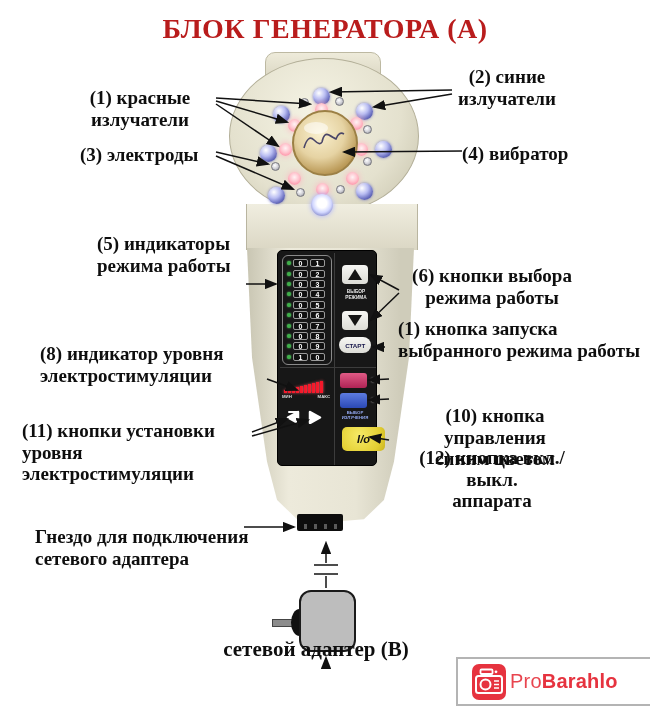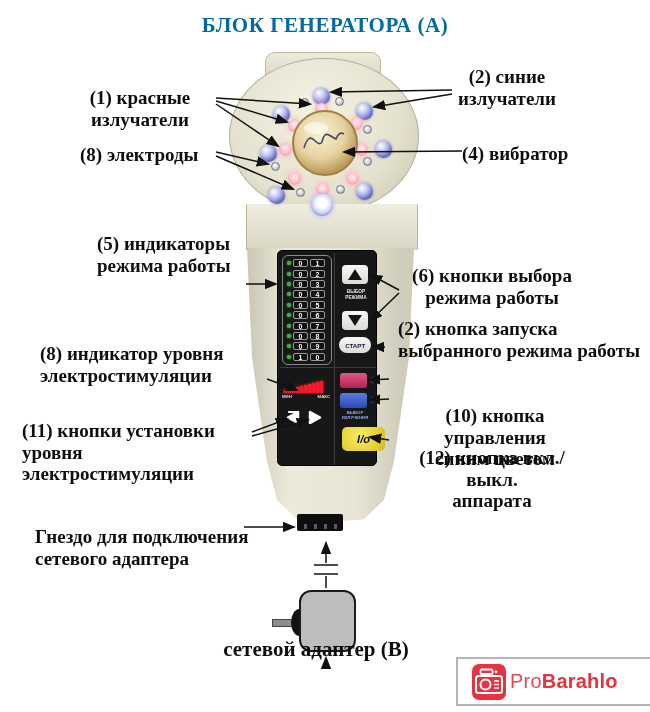--- a/index.html
+++ b/index.html
@@ -3,21 +3,21 @@
 <meta charset="utf-8">
 <style>
   html,body{margin:0;padding:0;background:#fff;}
   #stage{position:relative;width:650px;height:712px;background:#fff;overflow:hidden;
          font-family:"Liberation Serif",serif;}
   
   .lbl{position:absolute;font-weight:bold;font-size:19px;line-height:1.14;color:#0e0e0e;
        white-space:pre-line;}
   .lbl.c{text-align:center}.lbl.r{text-align:left}
   #title{position:absolute;left:0;right:0;top:13px;text-align:center;font-weight:bold;
-         font-size:21px;letter-spacing:.5px;color:#0369a1;}
+         font-size:28px;letter-spacing:.5px;color:#b91c1c;}
   #adapter-label{font-size:21px;}
   
   .part{position:absolute;}
   #head-tab{left:265px;top:52px;width:114px;height:22px;border-radius:10px 10px 0 0;
             background:linear-gradient(#eeebda,#ddd9c6);border:1px solid #bdb9a2;}
   #head{left:229px;top:58px;width:188px;height:154px;border-radius:50%;
         background:radial-gradient(circle at 45% 35%,#f5f3e4,#e4e1ce 60%,#c6c2ab 96%);
         border:1px solid #b3af98;}
   #shoulder{left:246px;top:204px;width:170px;height:46px;
             background:linear-gradient(#f0eee0,#dbd7c4);border-left:1px solid #b9b5a0;border-right:1px solid #b9b5a0;}
@@ -264,27 +264,27 @@
       <i style="left:37px"></i>
   </div>
   <div class="part" id="adapter-prong"></div>
   <div class="part" id="adapter-plug"></div>
   <div class="part" id="adapter-box"></div>
 
   <div class="lbl c" style="left:84px;top:87px;width:112px">(1) красные
 излучатели</div>
   <div class="lbl c" style="left:440px;top:66px;width:134px">(2) синие
 излучатели</div>
-  <div class="lbl" style="left:80px;top:144px">(8) электроды</div>
+  <div class="lbl" style="left:80px;top:144px">(3) электроды</div>
   <div class="lbl" style="left:462px;top:143px">(4) вибратор</div>
   <div class="lbl" style="left:97px;top:233px">(5) индикаторы
 режима работы</div>
   <div class="lbl c" style="left:412px;top:265px;width:160px">(6) кнопки выбора
 режима работы</div>
-  <div class="lbl" style="left:398px;top:318px;width:250px">(2) кнопка запуска
+  <div class="lbl" style="left:398px;top:318px;width:250px">(1) кнопка запуска
 выбранного режима работы</div>
   <div class="lbl r" style="left:40px;top:343px;width:212px">(8) индикатор уровня
 электростимуляции</div>
   <div class="lbl c" style="left:396px;top:405px;width:198px">(10) кнопка управления
 синим цветом</div>
   <div class="lbl r" style="left:22px;top:420px;width:250px">(11) кнопки установки уровня
 электростимуляции</div>
   <div class="lbl c" style="left:396px;top:447px;width:192px">(12)  кнопка вкл./выкл.
 аппарата</div>
   <div class="lbl" style="left:35px;top:526px">Гнездо для подключения

